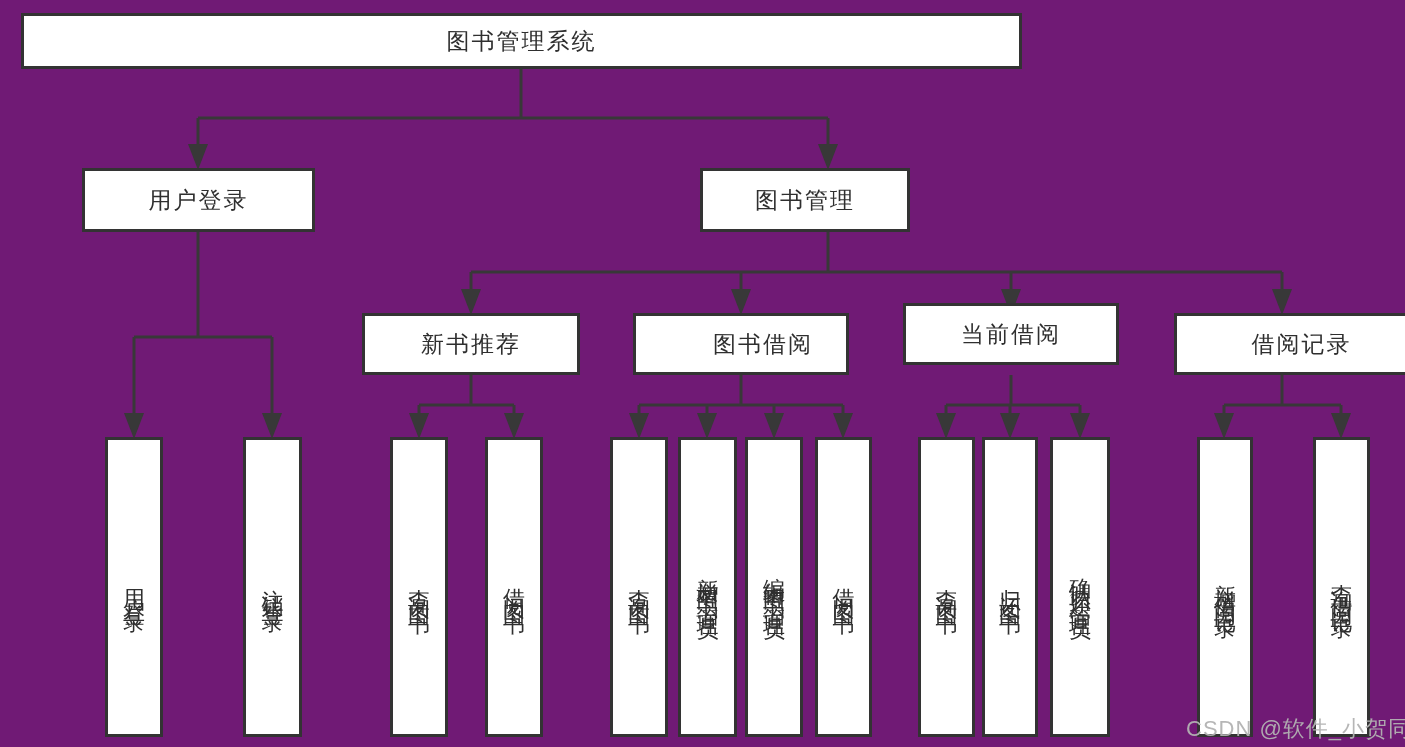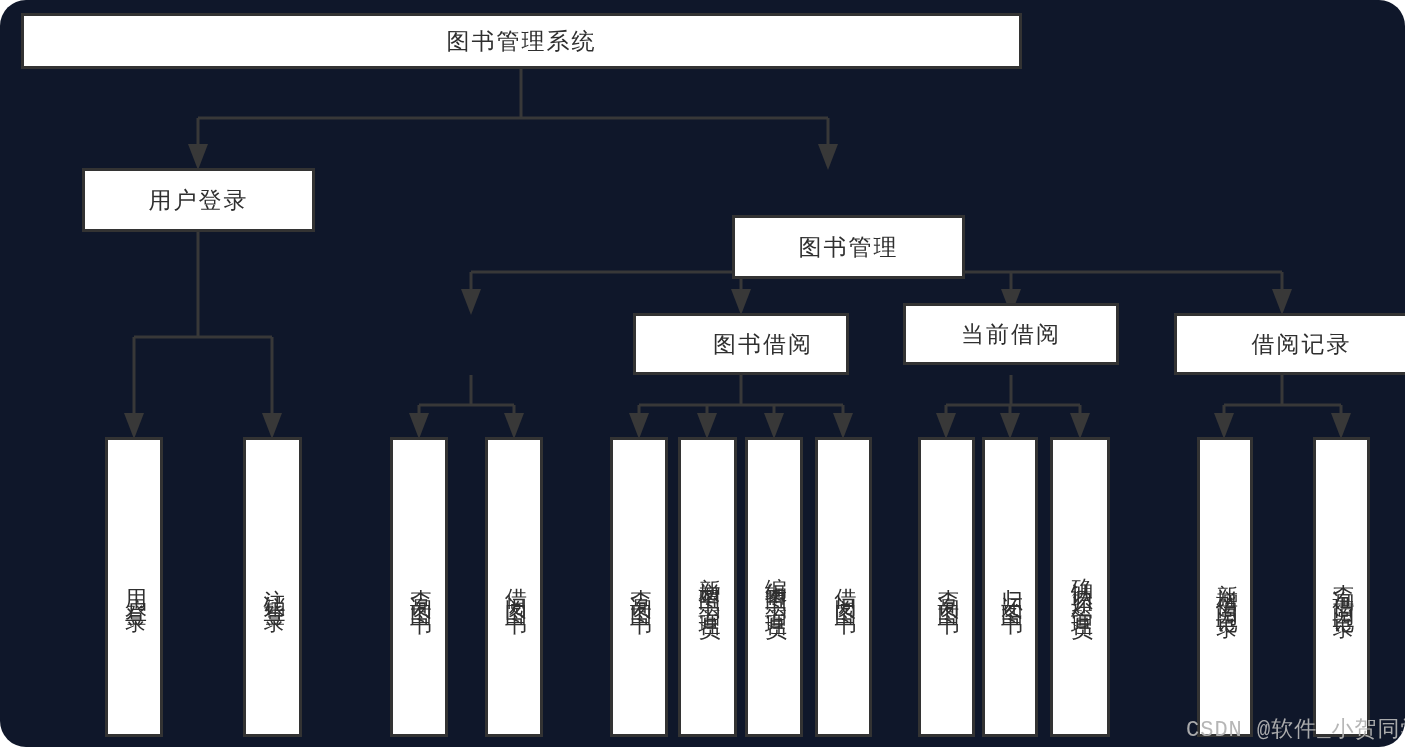--- a/index.html
+++ b/index.html
@@ -1,24 +1,23 @@
 <!DOCTYPE html>
 <html><head>
 <meta charset="utf-8">
 <style>
   html, body { margin: 0; padding: 0; background: #ffffff; }
   #stage {
     position: relative;
     width: 1405px;
     height: 747px;
-    background: #0f172a;
-    font-family: Liberation Mono, monospace;
+    background: #701a75;
+    font-family: Liberation Sans, sans-serif;
     color: #333333;
     overflow: hidden;
-    border-radius: 26px;
   }
   #connectors {
     position: absolute;
     left: 0; top: 0;
     width: 1405px; height: 747px;
   }
   .node {
     position: absolute;
     box-sizing: border-box;
     border: 3px solid #333333;
@@ -124,22 +123,23 @@
     <path d="M1224 405 H1341"></path>
     <path d="M1224 405 V413"></path>
       <polygon points="1214,413 1234,413 1224,439"></polygon>
     <path d="M1341 405 V413"></path>
       <polygon points="1331,413 1351,413 1341,439"></polygon>
   </svg>
 
   <div class="node" style="left:21px; top:13px; width:1001px; height:56px;">图书管理系统</div>
 
   <div class="node" style="left:82px; top:168px; width:233px; height:64px;">用户登录</div>
-  <div class="node" style="left:732px; top:168px; width:233px; height:64px;margin-top:47px;">图书管理</div>
+  <div class="node" style="left:700px; top:168px; width:210px; height:64px;">图书管理</div>
 
+  <div class="node" style="left:362px; top:313px; width:218px; height:62px;">新书推荐</div>
   <div class="node" style="left:633px; top:313px; width:216px; height:62px;padding-left:44px;">图书借阅</div>
   <div class="node" style="left:903px; top:303px; width:216px; height:62px;">当前借阅</div>
   <div class="node" style="left:1174px; top:313px; width:255px; height:62px;">借阅记录</div>
 
   <div class="leaf" style="left:105px; width:58px;">用户登录</div>
   <div class="leaf" style="left:243px; width:59px;">注销登录</div>
 
   <div class="leaf" style="left:390px; width:58px;">查询图书</div>
   <div class="leaf" style="left:485px; width:58px;">借阅图书</div>
 

